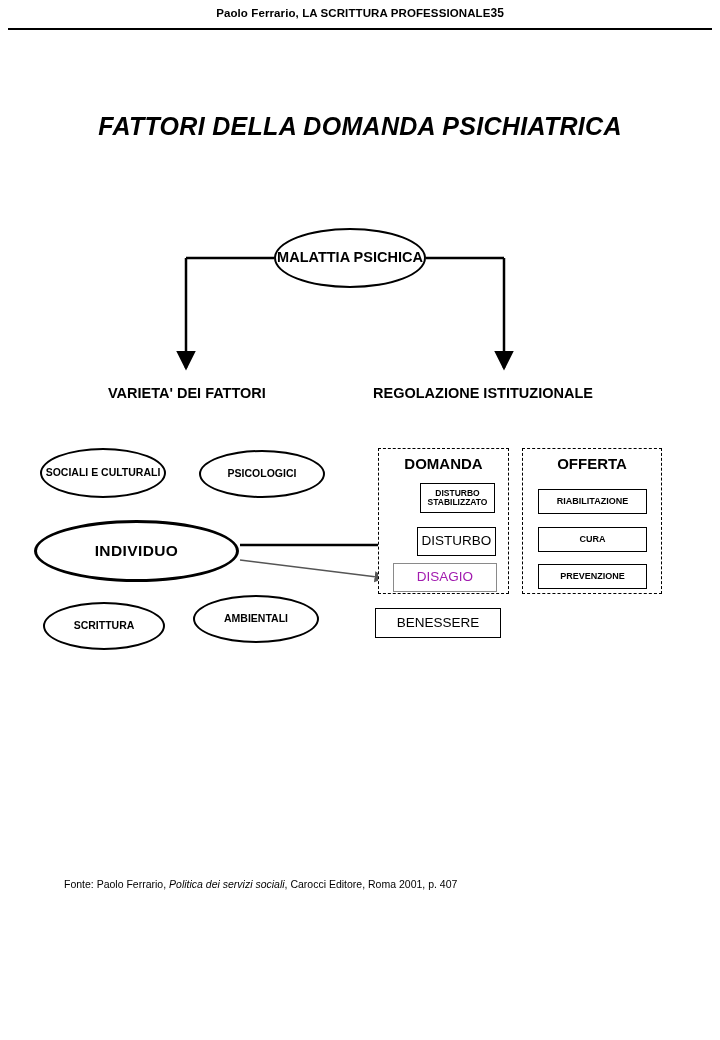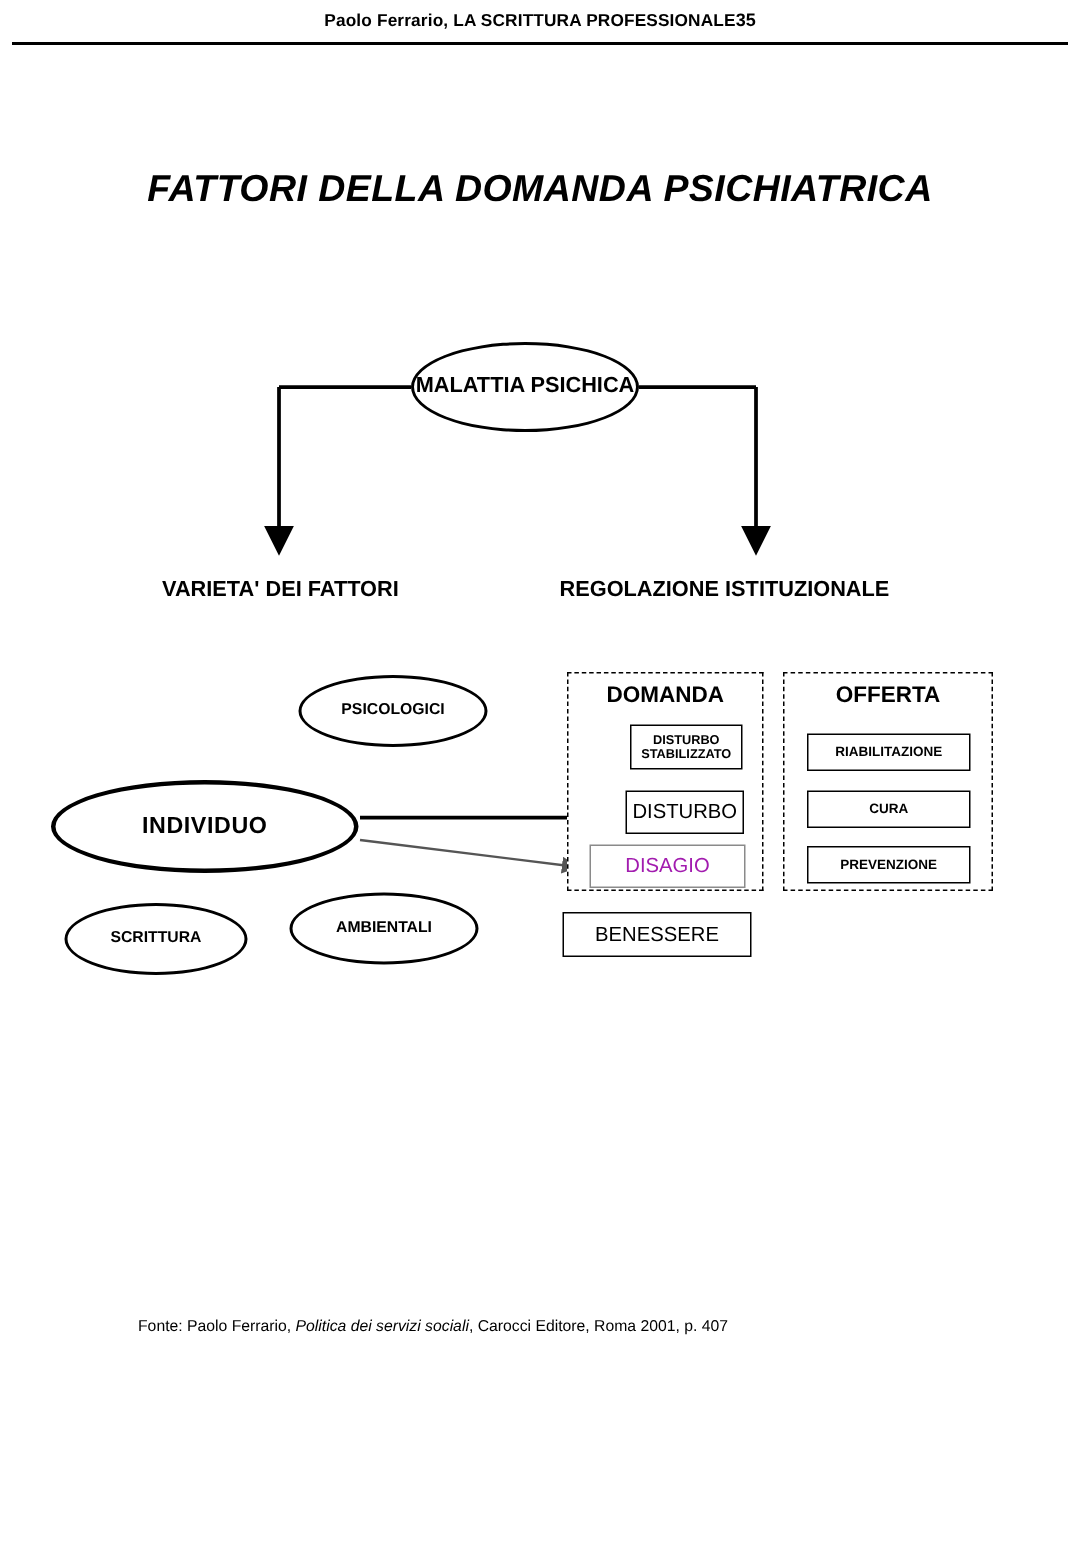--- a/index.html
+++ b/index.html
@@ -259,21 +259,21 @@
     position: absolute;
     left: 0;
     top: 0;
     width: 720px;
     height: 1040px;
     pointer-events: none;
   }
 
   .source-note {
     position: absolute;
-    left: 60px;
+    left: 32px;
     top: 878px;
     font-size: 10.5px;
     padding-left: 32px;
   }
   .source-note .it {
     font-style: italic;
   }
 </style>
 </head>
 <body>
@@ -315,20 +315,23 @@
     <path d="M458,527 L458,516" stroke="#000" stroke-width="1.6" fill="none" marker-end="url(#arrowheadsmall)"></path>
   </svg>
 
   <div class="ellipse node-malattia">
     <span>MALATTIA PSICHICA</span>
   </div>
 
   <div class="branch-label label-varieta">VARIETA' DEI FATTORI</div>
   <div class="branch-label label-regolazione">REGOLAZIONE ISTITUZIONALE</div>
 
+  <div class="ellipse node-sociali">
+    <span>SOCIALI E CULTURALI</span>
+  </div>
   <div class="ellipse node-psicologici">
     <span>PSICOLOGICI</span>
   </div>
   <div class="ellipse node-biologici">
     <span>SCRITTURA</span>
   </div>
   <div class="ellipse node-individuo">
     <span>INDIVIDUO</span>
   </div>
   <div class="ellipse node-ambientali">

